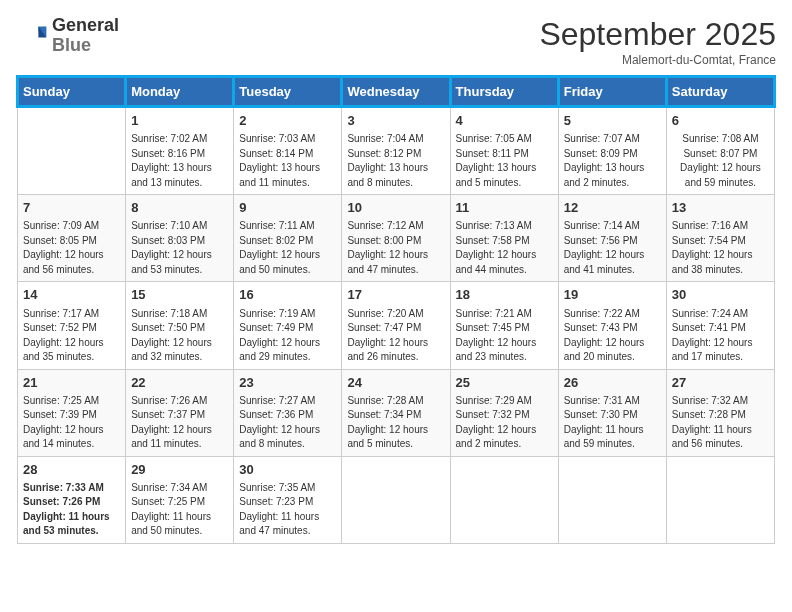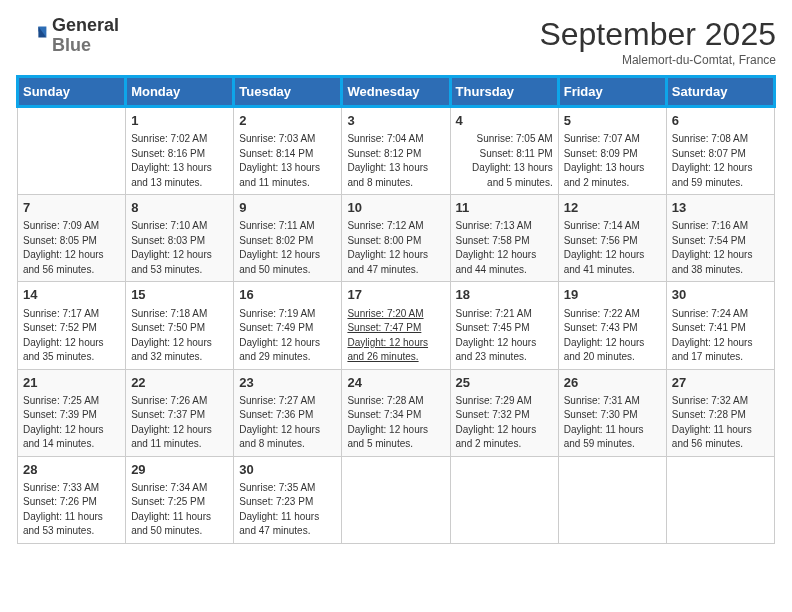--- a/index.html
+++ b/index.html
@@ -136,35 +136,35 @@
         </td>
         <td>
           <span class="day-number">3</span>
           <div class="day-info" style="white-space: pre-line;">Sunrise: 7:04 AM
 Sunset: 8:12 PM
 Daylight: 13 hours
 and 8 minutes.</div>
         </td>
         <td>
           <span class="day-number">4</span>
-          <div class="day-info" style="white-space: pre-line; text-align: right;">Sunrise: 7:05 AM
+          <div class="day-info" style="white-space: pre-line;">Sunrise: 7:05 AM
 Sunset: 8:11 PM
 Daylight: 13 hours
 and 5 minutes.</div>
         </td>
         <td>
           <span class="day-number">5</span>
           <div class="day-info" style="white-space: pre-line;">Sunrise: 7:07 AM
 Sunset: 8:09 PM
 Daylight: 13 hours
 and 2 minutes.</div>
         </td>
         <td>
           <span class="day-number">6</span>
-          <div class="day-info" style="white-space: pre-line;">Sunrise: 7:08 AM
+          <div class="day-info" style="white-space: pre-line; text-align: center;">Sunrise: 7:08 AM
 Sunset: 8:07 PM
 Daylight: 12 hours
 and 59 minutes.</div>
         </td>
       </tr>
       <tr>
         <td>
           <span class="day-number">7</span>
           <div class="day-info" style="white-space: pre-line;">Sunrise: 7:09 AM
 Sunset: 8:05 PM
@@ -231,21 +231,21 @@
         </td>
         <td>
           <span class="day-number">16</span>
           <div class="day-info" style="white-space: pre-line;">Sunrise: 7:19 AM
 Sunset: 7:49 PM
 Daylight: 12 hours
 and 29 minutes.</div>
         </td>
         <td>
           <span class="day-number">17</span>
-          <div class="day-info" style="white-space: pre-line; text-decoration: underline;">Sunrise: 7:20 AM
+          <div class="day-info" style="white-space: pre-line;">Sunrise: 7:20 AM
 Sunset: 7:47 PM
 Daylight: 12 hours
 and 26 minutes.</div>
         </td>
         <td>
           <span class="day-number">18</span>
           <div class="day-info" style="white-space: pre-line;">Sunrise: 7:21 AM
 Sunset: 7:45 PM
 Daylight: 12 hours
 and 23 minutes.</div>
@@ -312,21 +312,21 @@
           <span class="day-number">27</span>
           <div class="day-info" style="white-space: pre-line;">Sunrise: 7:32 AM
 Sunset: 7:28 PM
 Daylight: 11 hours
 and 56 minutes.</div>
         </td>
       </tr>
       <tr>
         <td>
           <span class="day-number">28</span>
-          <div class="day-info" style="white-space: pre-line;">Sunrise: 7:33 AM
+          <div class="day-info" style="white-space: pre-line; font-weight: bold;">Sunrise: 7:33 AM
 Sunset: 7:26 PM
 Daylight: 11 hours
 and 53 minutes.</div>
         </td>
         <td>
           <span class="day-number">29</span>
           <div class="day-info" style="white-space: pre-line;">Sunrise: 7:34 AM
 Sunset: 7:25 PM
 Daylight: 11 hours
 and 50 minutes.</div>

